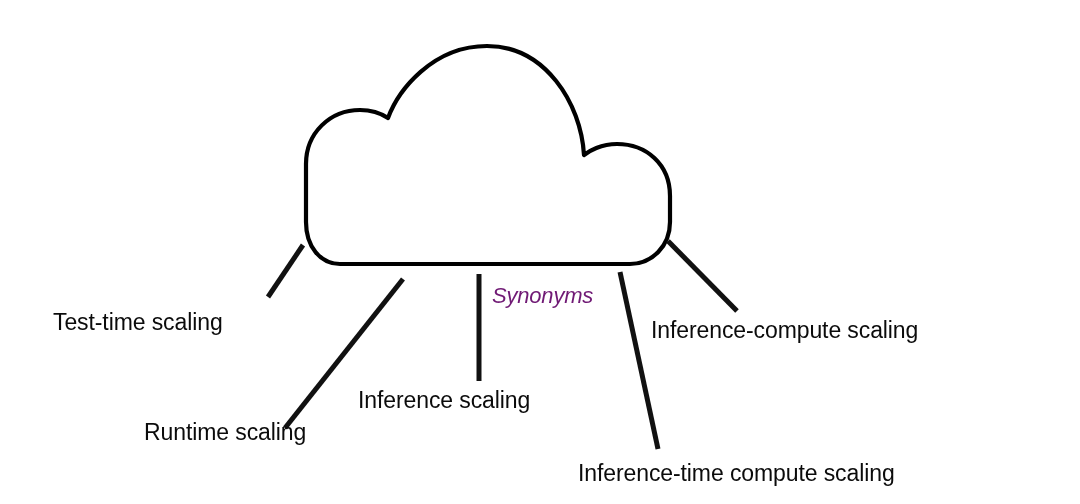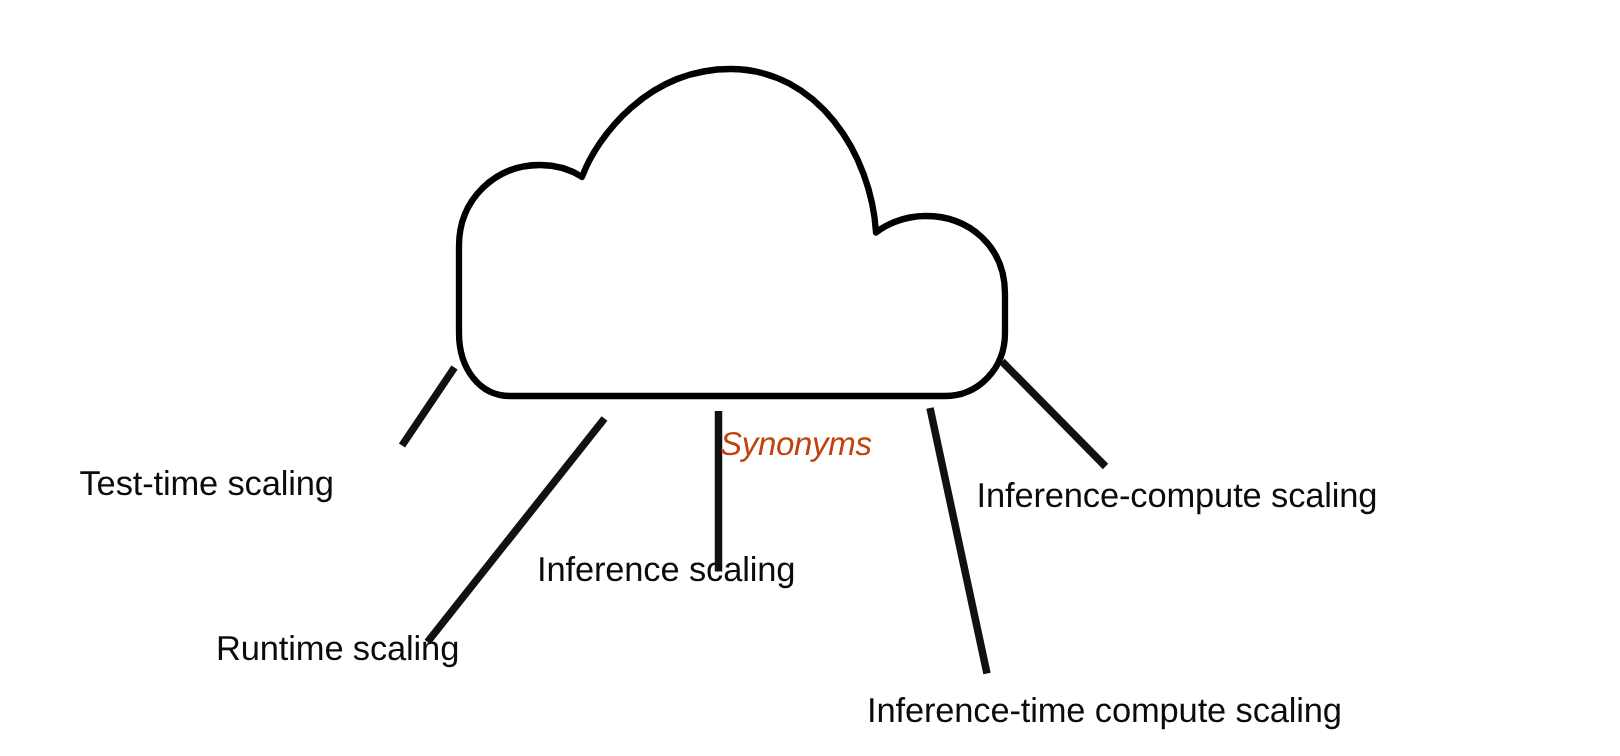--- a/index.html
+++ b/index.html
@@ -91,25 +91,25 @@
     <line class="connector" x1="403" y1="279" x2="285" y2="428"></line>
 
     <line class="connector" x1="479" y1="274" x2="479" y2="381"></line>
 
     <line class="connector" x1="620" y1="272" x2="658" y2="449"></line>
 
     <line class="connector" x1="668" y1="241" x2="737" y2="311"></line>
   </svg>
 
 
-  <div class="annotation" style="left: 480px; top: 283px; color: #c2410c; font-style: italic;">Synonyms</div>
+  <div class="annotation" style="left: 492px; top: 283px; color: #701a75; font-style: italic;">Synonyms</div>
 
   <div class="label" style="left: 53px; top: 310px;">Test-time scaling</div>
 
   <div class="label" style="left: 144px; top: 420px;">Runtime scaling</div>
 
-  <div class="label" style="left: 358px; top: 367px;">Inference scaling</div>
+  <div class="label" style="left: 358px; top: 388px;">Inference scaling</div>
 
   <div class="label" style="left: 578px; top: 461px;">Inference-time compute scaling</div>
 
   <div class="label" style="left: 651px; top: 318px;">Inference-compute scaling</div>
 
 </div>
 
 </body></html>

